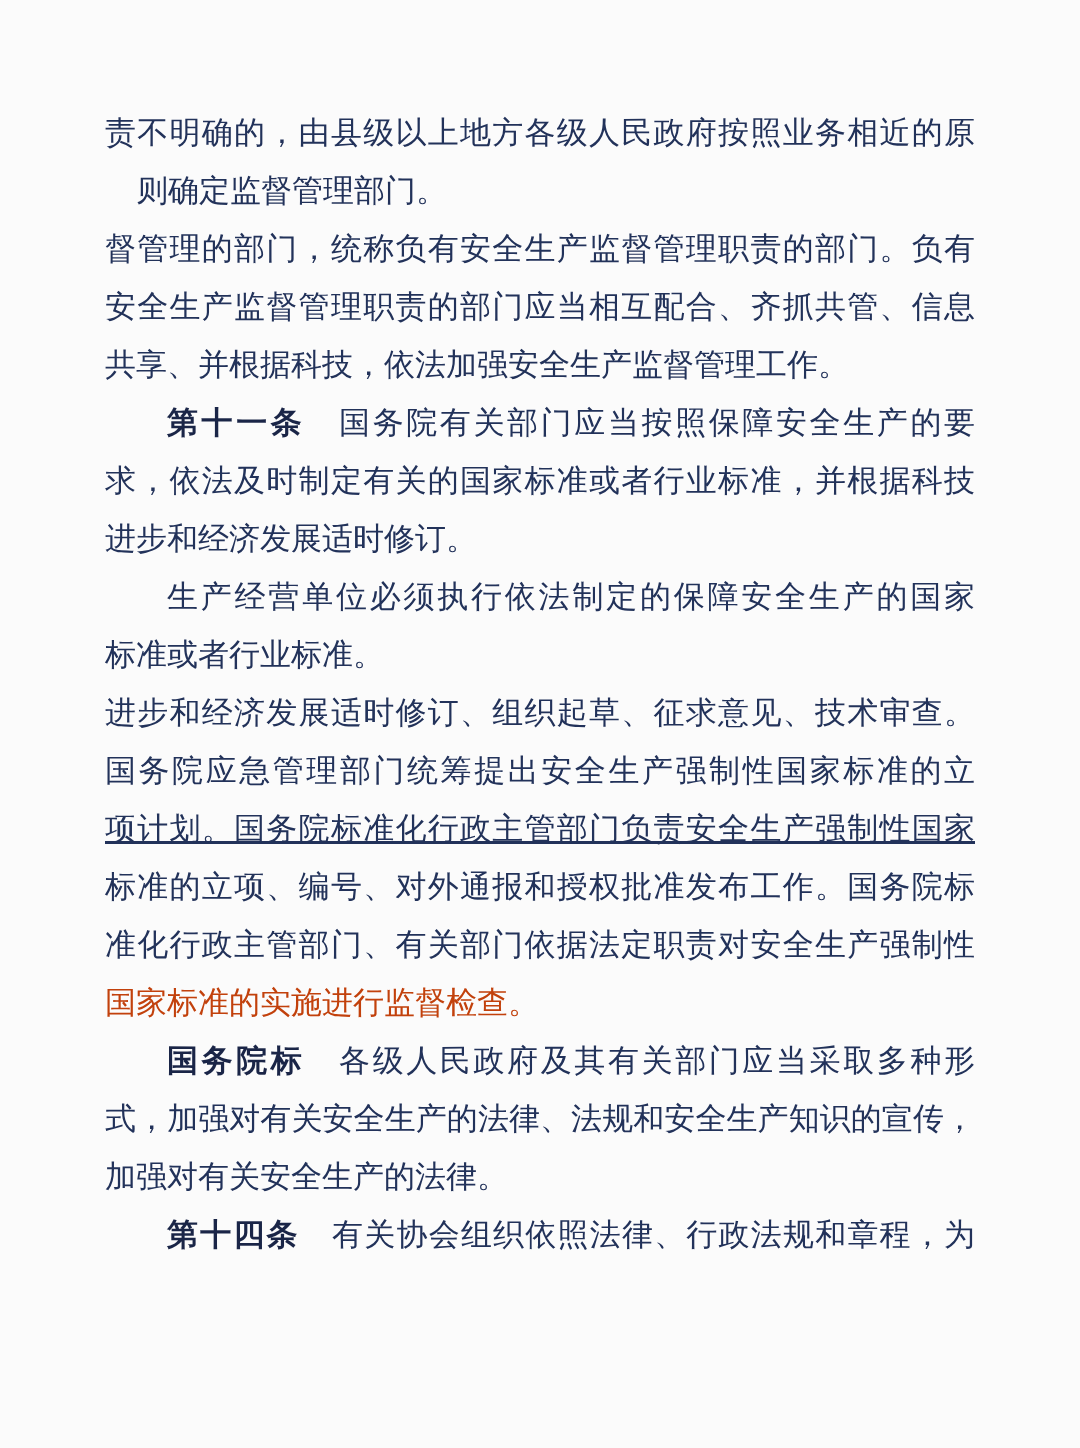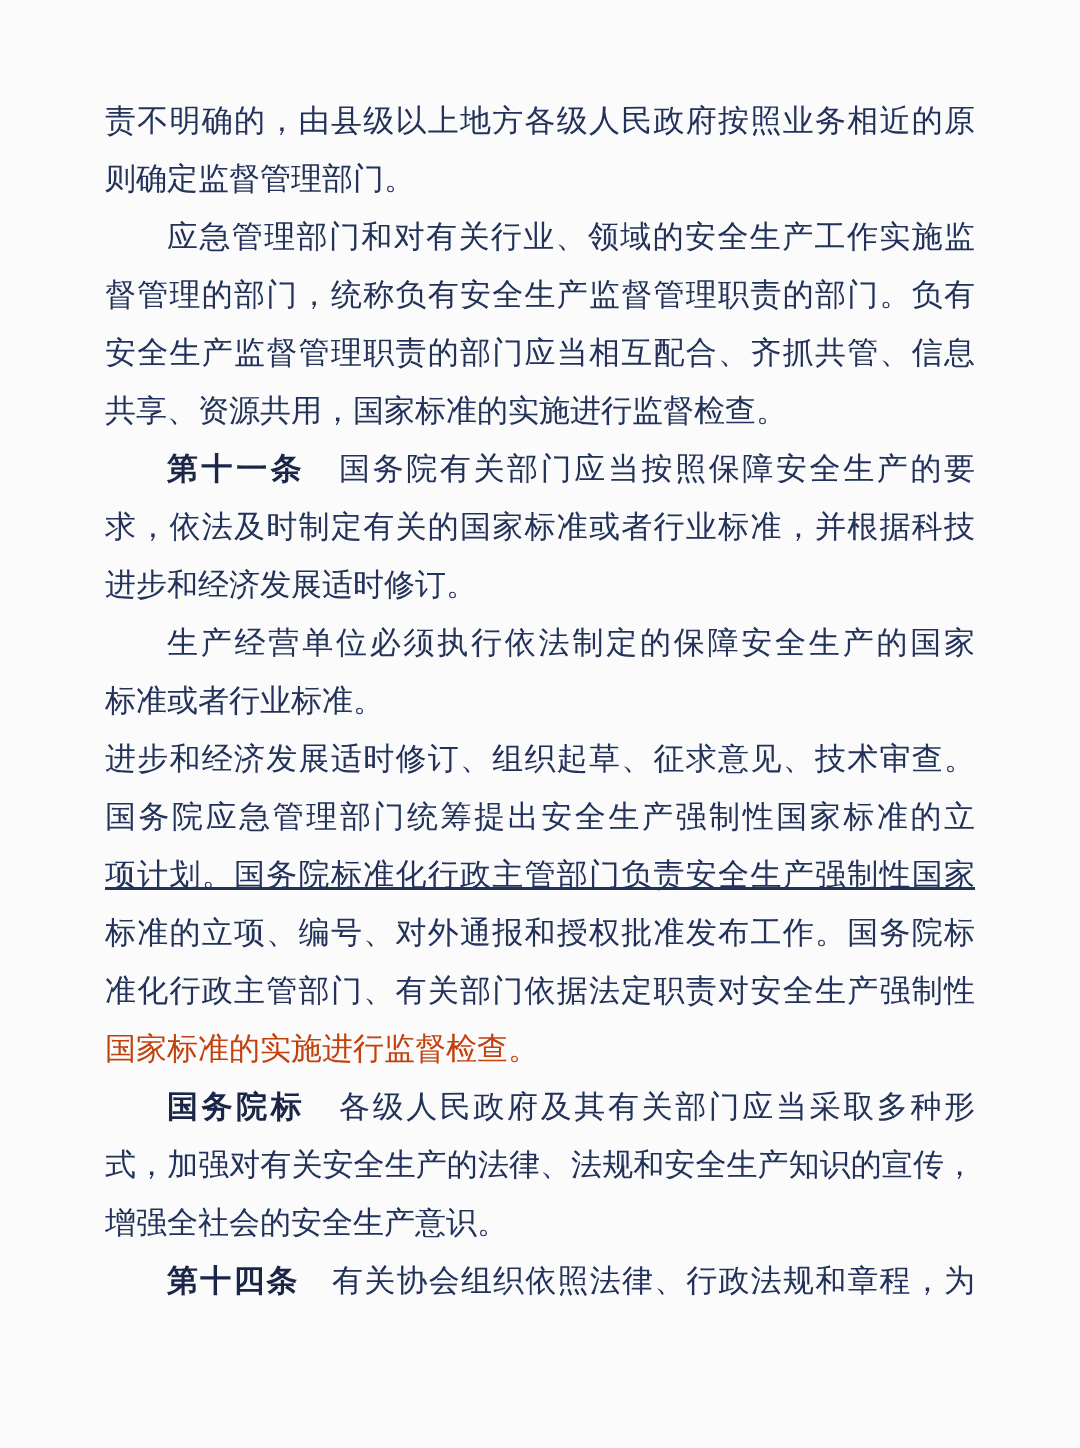--- a/index.html
+++ b/index.html
@@ -12,21 +12,21 @@
     width: 1080px;
     height: 1448px;
     margin: 0 auto;
     background: #fbfbfb;
     overflow: hidden;
     font-family: "Liberation Serif", serif;
   }
   .text-block {
     position: absolute;
     left: 105px;
-    top: 92px;
+    top: 104px;
     width: 870px;
   }
   .line {
     width: 870px;
     height: 58px;
     line-height: 58px;
     font-size: 31px;
     color: #22325a;
     white-space: nowrap;
     text-align: left;
@@ -46,29 +46,28 @@
     letter-spacing: 1px;
   }
 </style>
 </head>
 <body>
 
 <div class="page" style="background: rgb(251, 251, 251);">
   <div class="text-block" id="lines-container">
   <div class="line just" style="color: rgb(34, 50, 90);"><span class="line-text">责不明确的，由县级以上地方各级人民政府按照业务相近的原</span></div>
 
-  <div class="line" style="color: rgb(34, 50, 90);"><span class="line-text">则确定监督管理部门。</span></div>
+  <div class="line" style="color: rgb(34, 50, 90); margin-left: 32px;"><span class="line-text">则确定监督管理部门。</span></div>
 
-  <div class="line just ind" style="color: rgb(34, 50, 90);"><span class="line-text">应急管理部门和对有关行业、领域的安全生产工作实施监</span></div>
 
   <div class="line just" style="color: rgb(34, 50, 90);"><span class="line-text">督管理的部门，统称负有安全生产监督管理职责的部门。负有</span></div>
 
   <div class="line just" style="color: rgb(34, 50, 90);"><span class="line-text">安全生产监督管理职责的部门应当相互配合、齐抓共管、信息</span></div>
 
-  <div class="line" style="color: rgb(34, 50, 90);"><span class="line-text">共享、资源共用，国家标准的实施进行监督检查。</span></div>
+  <div class="line" style="color: rgb(34, 50, 90);"><span class="line-text">共享、并根据科技，依法加强安全生产监督管理工作。</span></div>
 
   <div class="line just ind" style="color: rgb(34, 50, 90);"><span class="bold-head" style="color: rgb(26, 37, 71);">第十一条</span><span class="line-text">　国务院有关部门应当按照保障安全生产的要</span></div>
 
   <div class="line just" style="color: rgb(34, 50, 90);"><span class="line-text">求，依法及时制定有关的国家标准或者行业标准，并根据科技</span></div>
 
   <div class="line" style="color: rgb(34, 50, 90);"><span class="line-text">进步和经济发展适时修订。</span></div>
 
   <div class="line just ind" style="color: rgb(34, 50, 90);"><span class="line-text">生产经营单位必须执行依法制定的保障安全生产的国家</span></div>
 
   <div class="line" style="color: rgb(34, 50, 90);"><span class="line-text">标准或者行业标准。</span></div>
@@ -83,17 +82,17 @@
   <div class="line just" style="color: rgb(34, 50, 90);"><span class="line-text">标准的立项、编号、对外通报和授权批准发布工作。国务院标</span></div>
 
   <div class="line just" style="color: rgb(34, 50, 90);"><span class="line-text">准化行政主管部门、有关部门依据法定职责对安全生产强制性</span></div>
 
   <div class="line" style="color: #c2410c;"><span class="line-text">国家标准的实施进行监督检查。</span></div>
 
   <div class="line just ind" style="color: rgb(34, 50, 90);"><span class="bold-head" style="color: rgb(26, 37, 71);">国务院标</span><span class="line-text">　各级人民政府及其有关部门应当采取多种形</span></div>
 
   <div class="line just" style="color: rgb(34, 50, 90);"><span class="line-text">式，加强对有关安全生产的法律、法规和安全生产知识的宣传，</span></div>
 
-  <div class="line" style="color: rgb(34, 50, 90);"><span class="line-text">增强全社会的安全生产意识。</span></div>
+  <div class="line" style="color: rgb(34, 50, 90);"><span class="line-text">加强对有关安全生产的法律。</span></div>
 
   <div class="line just ind" style="color: rgb(34, 50, 90);"><span class="bold-head" style="color: rgb(26, 37, 71);">第十四条</span><span class="line-text">　有关协会组织依照法律、行政法规和章程，为</span></div>
 </div>
 </div>
 
 </body></html>

